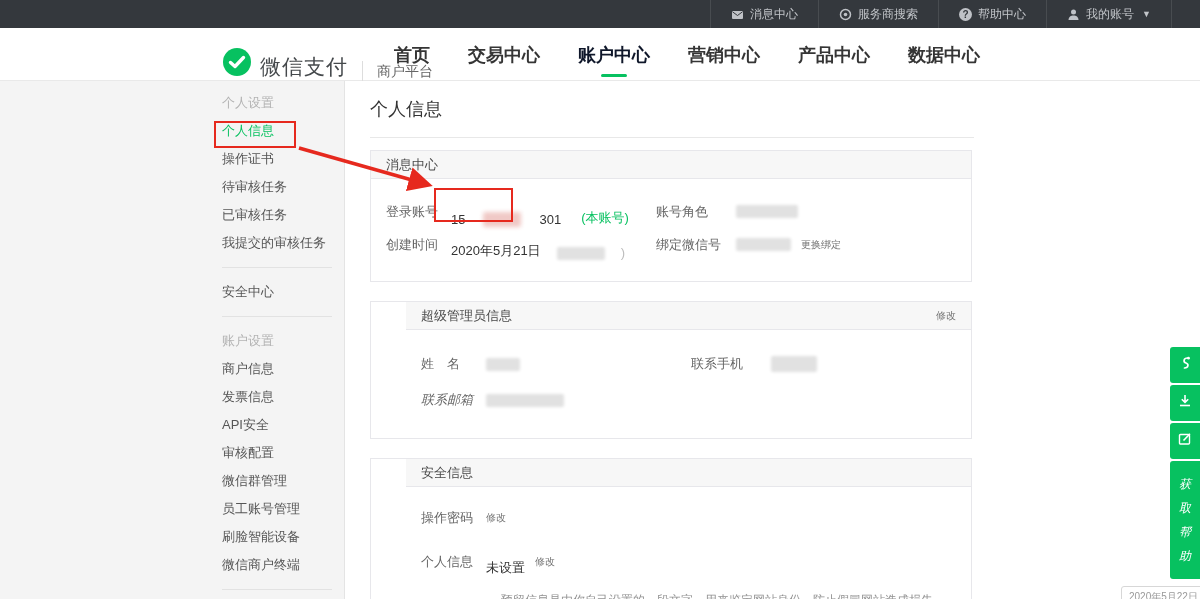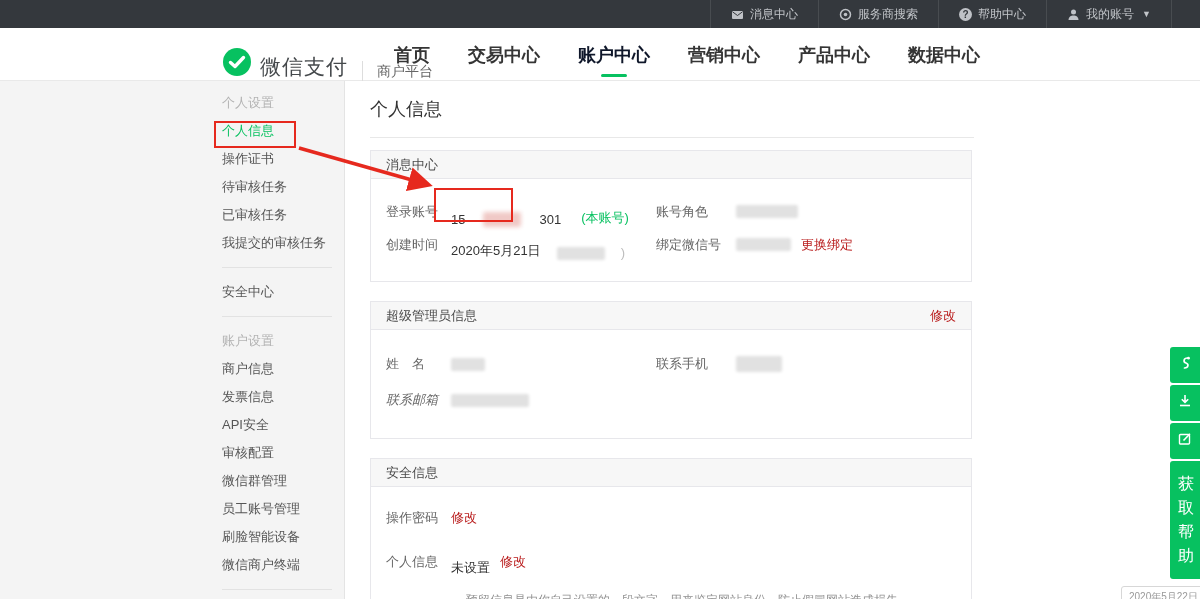--- a/index.html
+++ b/index.html
@@ -35,46 +35,46 @@
   .side-item { height:28px; line-height:28px; font-size:13px; color:#565656; cursor:pointer; }
   .side-item.active { color:#07c160; }
   .side-divider { width:110px; height:1px; background:#e2e2e2; margin:10px 0; }
 
   
   .content { position:absolute; left:346px; top:0; right:0; bottom:0; background:#fff; padding:16px 0 0 24px; }
   .page-title { font-size:18px; color:#333; font-weight:normal; }
   .title-divider { width:604px; height:1px; background:#e8e8e8; margin-top:16px; }
 
   .section { width:602px; border:1px solid #e7e7eb; margin-top:12px; }
-  .section + .section { margin-top:19px; }
+  .section + .section { margin-top:19px;padding-left:35px; }
   .section-head { height:28px; line-height:27px; background:#f7f7f7; border-bottom:1px solid #e7e7eb; padding:0 15px; font-size:13px; color:#4a4a4a; display:flex; justify-content:space-between; align-items:center; }
   .section-body { padding:16px 0 20px 15px; }
   .row { display:flex; min-height:33px; align-items:center; }
   .cell { display:flex; align-items:center; }
   .cell.left { width:270px; }
   .lbl { width:65px; font-size:13px; color:#666; flex-shrink:0; }
   .val { font-size:13px; color:#333; display:flex; align-items:flex-end; gap:16px;margin-top:12px; }
   .tag-green { color:#07c160; font-size:13px; margin-left:4px; }
-  .link { color:#b91c1c; font-size:13px; cursor:pointer; text-decoration:none; }
+  .link { color:#737373; font-size:10px; cursor:pointer; text-decoration:none; }
   .blur-blob { display:inline-block; height:13px; background:#e1e1e1; border-radius:2px; filter:blur(1.5px); }
   .blur-pink { display:inline-block; width:38px; height:15px; background:#f0c9c6; border-radius:2px; filter:blur(2px); margin:0 2px; }
   .paren { color:#bdbdbd; }
   .desc { margin:14px 0 0 80px; font-size:12px; color:#929292; line-height:19px; }
 
   
   .red-box { position:absolute; border:2px solid #e6291e; z-index:30; pointer-events:none; }
   .red-box.sidebar-box { left:214px; top:40px; width:82px; height:27px; }
   .red-box.login-box { left:434px; top:107px; width:79px; height:34px; }
   .arrow-svg { position:absolute; left:0; top:0; z-index:29; pointer-events:none; }
 
   
   .floatbar { position:absolute; right:0; top:266px; width:30px; display:flex; flex-direction:column; gap:2px; z-index:20; }
   .float-btn { width:30px; height:36px; background:#07c160; border-radius:3px 0 0 3px; display:flex; align-items:center; justify-content:center; cursor:pointer; }
   .float-btn.help { height:118px; padding:10px 0; }
-  .help-text { width:14px; font-size:16px; color:#fff; line-height:24px; text-align:center; word-break:break-all; }
+  .help-text { width:14px; font-size:12px; color:#fff; line-height:24px; text-align:center; word-break:break-all;font-style:italic; }
 
   
   .date-chip { position:absolute; left:1121px; top:505px; padding:3px 7px; border:1px solid #d7d7d7; border-radius:3px; background:#fff; font-size:10px; color:#999; white-space:nowrap; }
 </style>
 </head>
 <body>
 
 <div class="page">
 
   <div class="topbar">

